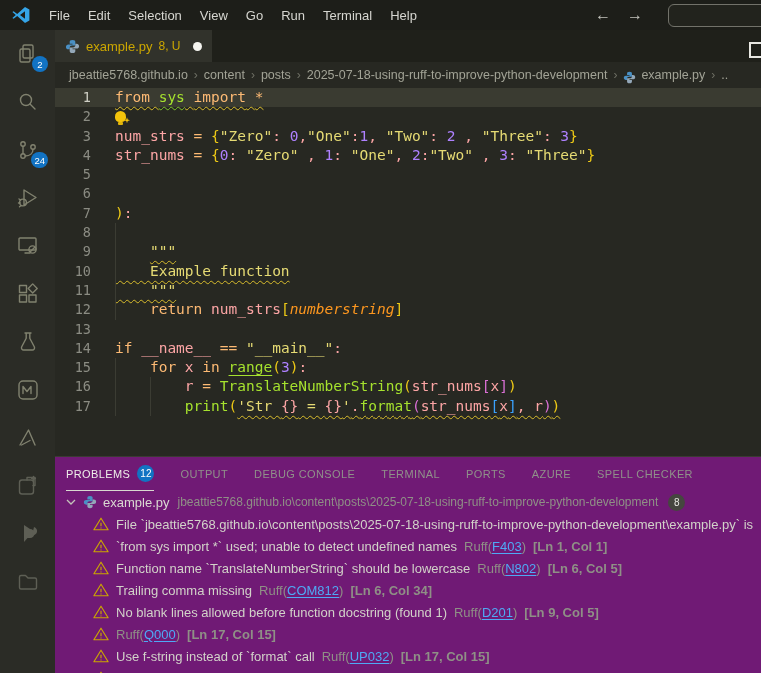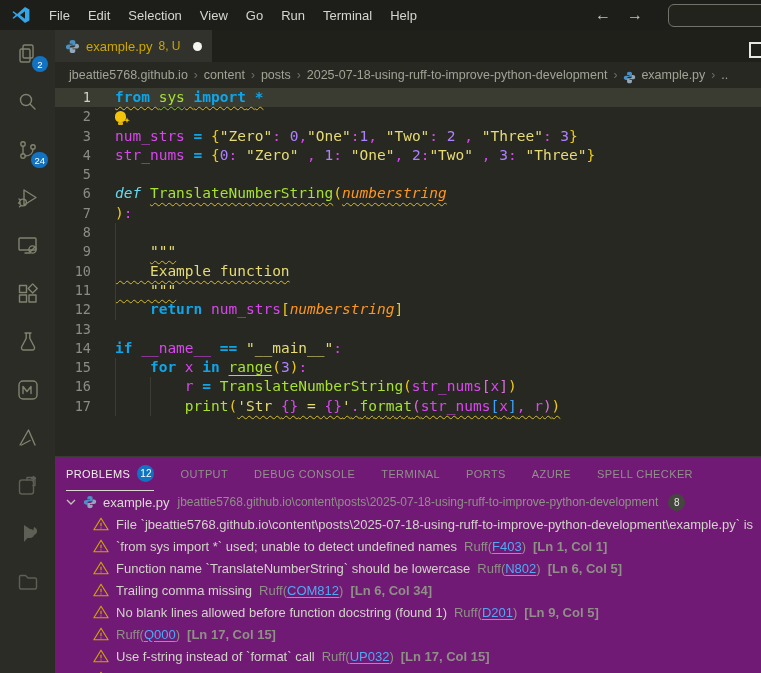--- a/index.html
+++ b/index.html
@@ -45,27 +45,27 @@
   
   .editor{position:absolute;left:0;top:58px;width:706px;height:368px;overflow:hidden;
     font-family:"DejaVu Sans Mono","Liberation Mono",monospace;font-size:14.5px;}
   .code-line{position:relative;height:19.3px;line-height:19.3px;white-space:pre;}
   .code-line.hl{background:#3a3b31;}
   .gutter-num{position:absolute;left:0;top:0;width:36px;text-align:right;color:#8b8c83;font-size:13.5px;}
   .code-line.hl .gutter-num{color:#cfcfc5;}
   .code-text{position:absolute;left:60px;top:0;color:#f8f8f2;}
   .guide{position:absolute;top:0;width:1px;height:19.3px;background:#3b3c33;}
   .tok{font-style:normal;}
-  .kw{color:#0ea5e9;font-weight:bold;}
+  .kw{color:#fdba74;}
   .strg{color:#e6db74;}
   .num{color:#ae81ff;}
   .fn{color:#a6e22e;}
   .defkw{color:#66d9ef;font-style:italic;}
   .param{color:#fd971f;font-style:italic;}
-  .plain{color:#d946ef;}
+  .plain{color:#fca5a5;}
   .b1{color:#edc916;}
   .b2{color:#da70d6;}
   .b3{color:#3ba3ff;}
   .sq{text-decoration:underline;text-decoration-style:wavy;text-decoration-color:#d8bc2c;
       text-decoration-thickness:1px;text-underline-offset:4px;}
   .sqg{text-decoration-color:#7ec22b;}
   .ul{text-decoration:underline;text-decoration-color:#a6e22e;text-underline-offset:3px;}
   .bulb{display:inline-block;width:11px;height:11px;border-radius:50% 50% 40% 40%;background:#f3c30b;
     position:relative;top:1px;}
   .bulb::after{content:"";position:absolute;left:3px;top:11px;width:5px;height:3px;background:#e0b40a;border-radius:1px;}
@@ -233,21 +233,21 @@
         <span class="crumb-sep">›</span>
         <span class="crumb">..</span>
       </div>
 
     <div class="editor" id="editor">
         <div class="code-line hl"><span class="gutter-num">1</span><span class="code-text"><span class="tok kw sq">from</span><span class="tok plain sq"> </span><span class="tok fn sq sqg">sys</span><span class="tok plain sq"> </span><span class="tok kw sq">import</span><span class="tok plain sq"> </span><span class="tok kw sq">*</span></span></div>
         <div class="code-line"><span class="gutter-num">2</span><span class="code-text"><span class="bulb"></span></span></div>
         <div class="code-line"><span class="gutter-num">3</span><span class="code-text"><span class="tok plain">num_strs </span><span class="tok kw">=</span><span class="tok plain"> </span><span class="tok b1">{</span><span class="tok strg">"Zero"</span><span class="tok plain">: </span><span class="tok num">0</span><span class="tok plain">,</span><span class="tok strg">"One"</span><span class="tok plain">:</span><span class="tok num">1</span><span class="tok plain">, </span><span class="tok strg">"Two"</span><span class="tok plain">: </span><span class="tok num">2</span><span class="tok plain"> , </span><span class="tok strg">"Three"</span><span class="tok plain">: </span><span class="tok num">3</span><span class="tok b1">}</span></span></div>
         <div class="code-line"><span class="gutter-num">4</span><span class="code-text"><span class="tok plain">str_nums </span><span class="tok kw">=</span><span class="tok plain"> </span><span class="tok b1">{</span><span class="tok num">0</span><span class="tok plain">: </span><span class="tok strg">"Zero"</span><span class="tok plain"> , </span><span class="tok num">1</span><span class="tok plain">: </span><span class="tok strg">"One"</span><span class="tok plain">, </span><span class="tok num">2</span><span class="tok plain">:</span><span class="tok strg">"Two"</span><span class="tok plain"> , </span><span class="tok num">3</span><span class="tok plain">: </span><span class="tok strg">"Three"</span><span class="tok b1">}</span></span></div>
         <div class="code-line"><span class="gutter-num">5</span><span class="code-text"></span></div>
-        <div class="code-line"><span class="gutter-num">6</span><span class="code-text"><span class="tok defkw">def </span><span class="tok fn sq">TranslateNumberString</span><span class="tok b1">(</span><span class="tok param sq">numberstring</span></span></div>
+        <div class="code-line"><span class="gutter-num">6</span></div>
         <div class="code-line"><span class="gutter-num">7</span><span class="code-text"><span class="tok b1">)</span><span class="tok plain">:</span></span></div>
         <div class="code-line"><span class="gutter-num">8</span><span class="code-text"></span><span class="guide" style="left: calc(0ch + 60px);"></span></div>
         <div class="code-line"><span class="gutter-num">9</span><span class="code-text"><span class="tok plain">    </span><span class="tok strg sq">"""</span></span><span class="guide" style="left: calc(0ch + 60px);"></span></div>
         <div class="code-line"><span class="gutter-num">10</span><span class="code-text"><span class="tok plain sq">    </span><span class="tok strg sq">Example function</span></span><span class="guide" style="left: calc(0ch + 60px);"></span></div>
         <div class="code-line"><span class="gutter-num">11</span><span class="code-text"><span class="tok plain sq">    </span><span class="tok strg sq">"""</span></span><span class="guide" style="left: calc(0ch + 60px);"></span></div>
         <div class="code-line"><span class="gutter-num">12</span><span class="code-text"><span class="tok plain">    </span><span class="tok kw">return</span><span class="tok plain"> num_strs</span><span class="tok b1">[</span><span class="tok param">numberstring</span><span class="tok b1">]</span></span><span class="guide" style="left: calc(0ch + 60px);"></span></div>
         <div class="code-line"><span class="gutter-num">13</span><span class="code-text"></span></div>
         <div class="code-line"><span class="gutter-num">14</span><span class="code-text"><span class="tok kw">if</span><span class="tok plain"> __name__ </span><span class="tok kw">==</span><span class="tok plain"> </span><span class="tok strg">"__main__"</span><span class="tok plain">:</span></span></div>
         <div class="code-line"><span class="gutter-num">15</span><span class="code-text"><span class="tok plain">    </span><span class="tok kw">for</span><span class="tok plain"> x </span><span class="tok kw">in</span><span class="tok plain"> </span><span class="tok fn ul">range</span><span class="tok b1">(</span><span class="tok num">3</span><span class="tok b1">)</span><span class="tok plain">:</span></span><span class="guide" style="left: calc(0ch + 60px);"></span></div>
         <div class="code-line"><span class="gutter-num">16</span><span class="code-text"><span class="tok plain">        r </span><span class="tok kw">=</span><span class="tok plain"> </span><span class="tok fn">TranslateNumberString</span><span class="tok b1">(</span><span class="tok plain">str_nums</span><span class="tok b2">[</span><span class="tok plain">x</span><span class="tok b2">]</span><span class="tok b1">)</span></span><span class="guide" style="left: calc(0ch + 60px);"></span><span class="guide" style="left: calc(4ch + 60px);"></span></div>

